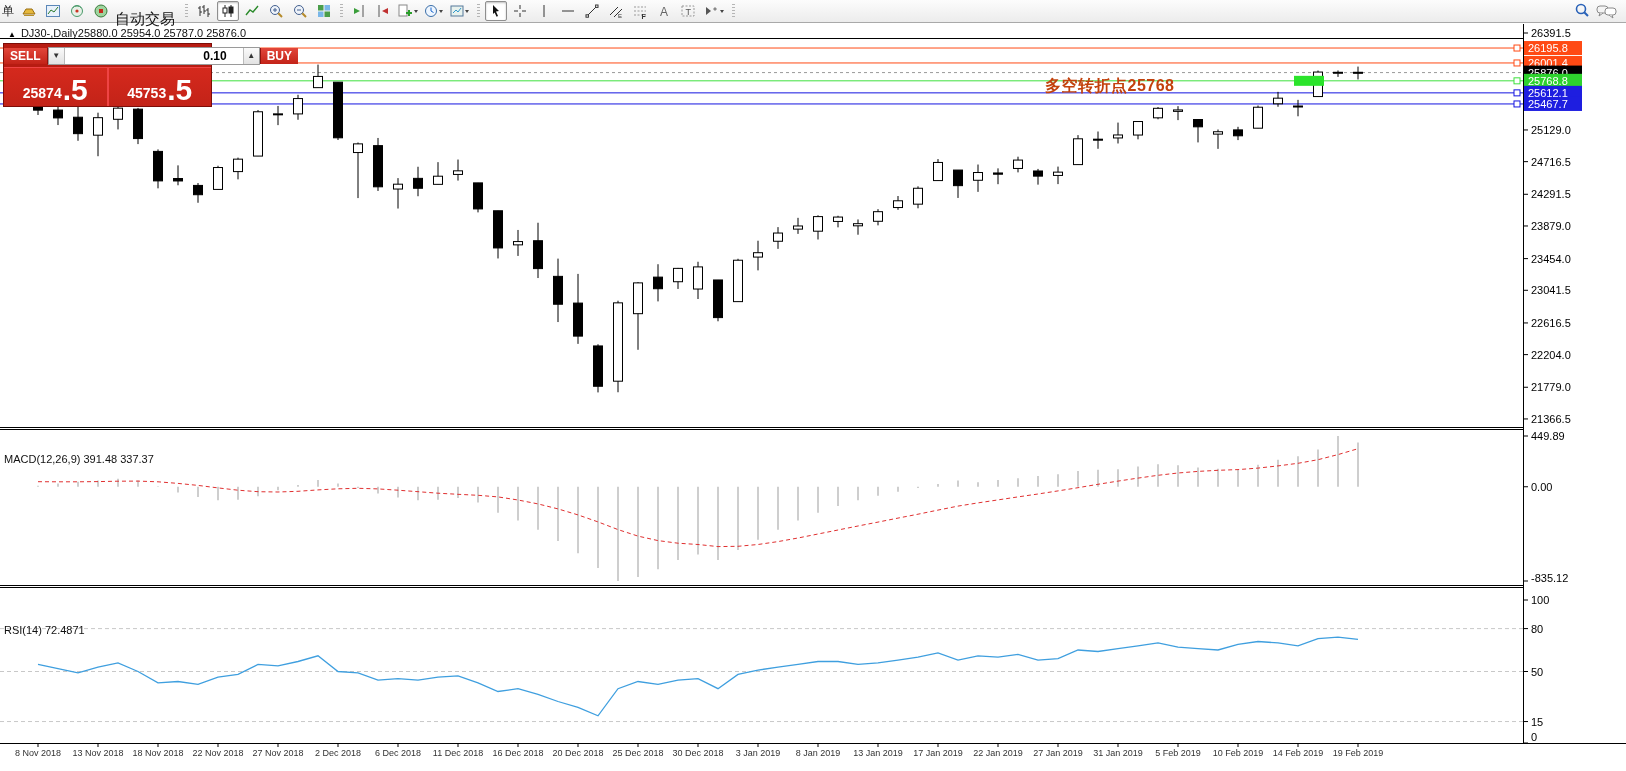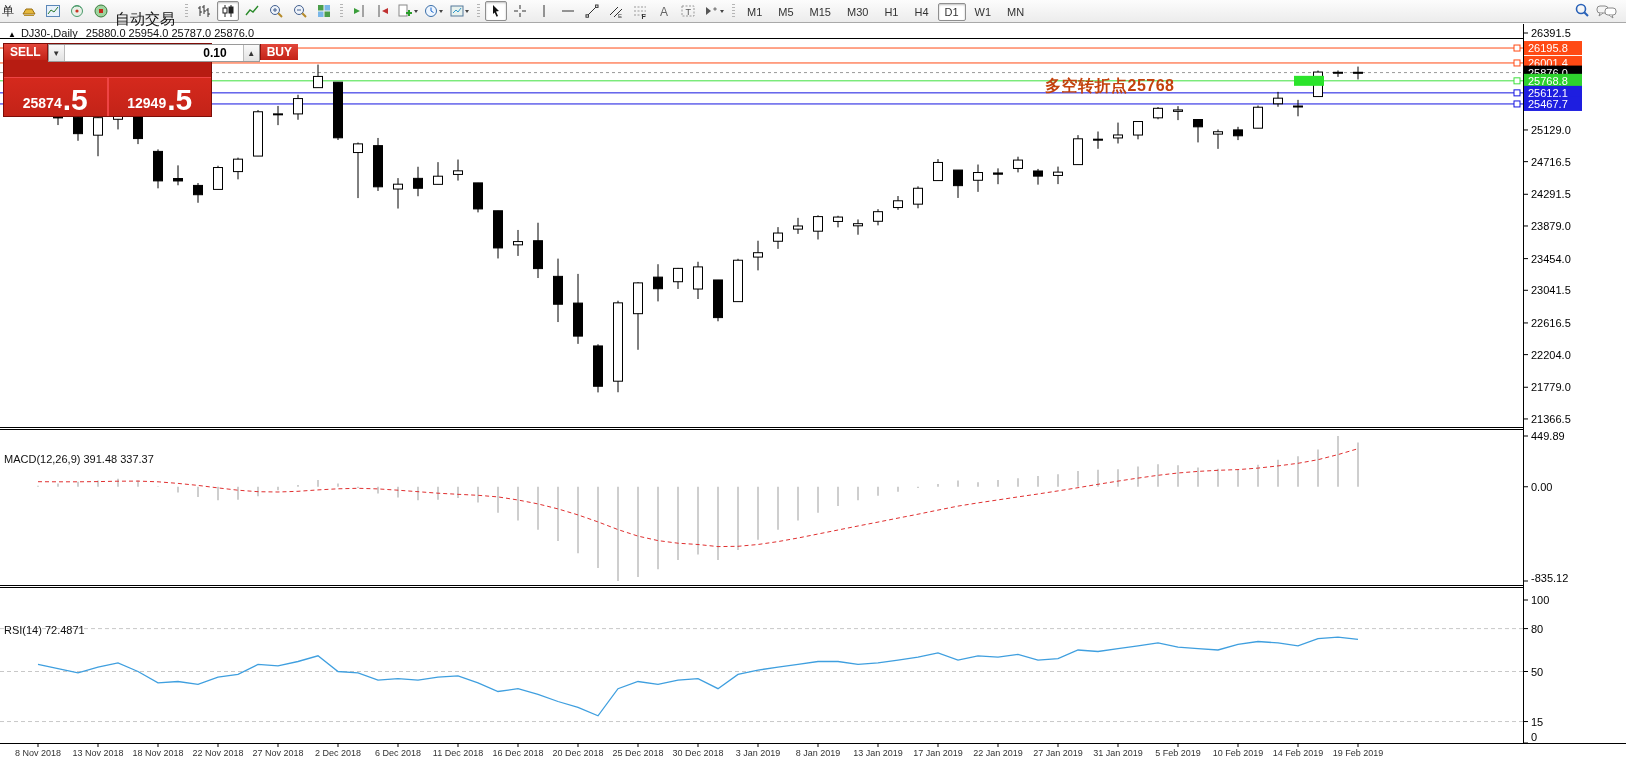--- a/index.html
+++ b/index.html
@@ -16,24 +16,24 @@
   .tbtn svg{display:block;}
   .grip{width:3px;height:15px;margin:0 4px;
         background:repeating-linear-gradient(to bottom,#b5b5b5 0 1px,transparent 1px 3px);}
   .at-label{font-size:15px;color:#111;margin:16px 6px 0 2px;white-space:nowrap;}
   .tf-btn{font-size:11px;color:#333;padding:2px 6px;border:1px solid transparent;border-radius:2px;margin:0 1px;}
   .tf-btn.active{border-color:#8f8f8f;background:#fff;box-shadow:inset 0 1px 2px rgba(0,0,0,.25);}
   .tb-right{margin-left:auto;display:flex;align-items:center;margin-right:6px;}
   
   .chart-title{position:absolute;left:8px;top:27px;font-size:11px;color:#111;z-index:4;white-space:nowrap;}
   .chart-title .tri{font-size:8px;margin-right:5px;color:#000;}
-  .chart-title .ohlc{margin-left:8px;}
+  .chart-title .ohlc{}
   
   .panel{position:absolute;left:3px;top:43px;width:207px;z-index:6;border:1px solid #7e0d08;background:#b71c12;}
-  .p-top{display:flex;height:33px;align-items:flex-start;}
+  .p-top{display:flex;height:23px;align-items:center;}
   .btn-red{background:linear-gradient(#e2463a,#c32318);color:#fff;font-weight:bold;font-size:12px;
            display:flex;align-items:center;justify-content:center;border:none;}
   .sell-btn{width:54px;border-right:1px solid #8e120c;}
   .buy-btn{width:55px;border-left:1px solid #8e120c;}
   .vol-wrap{flex:1;display:flex;background:#fff;border:1px solid #9a9a9a;box-sizing:border-box;}
   .vol-btn{width:15px;display:flex;align-items:center;justify-content:center;font-size:8px;color:#333;
            background:linear-gradient(#fafafa,#e2e2e2);}
   .vol-btn.dec{border-right:1px solid #bbb;}
   .vol-btn.inc{border-left:1px solid #bbb;}
   .vol-input{flex:1;border:none;outline:none;font-family:"Liberation Sans",sans-serif;
@@ -218,21 +218,20 @@
     </span>
     <span class="tbtn">
       <svg width="24" height="16">
           <path d="M4,4 L9,8 L4,12 Z" fill="#555"></path>
           <path d="M11,6 l2,-2 2,2 -2,2 Z" fill="#888"></path>
           <polygon points="18,7 22,7 20,10" fill="#444"></polygon>
         </svg>
     </span>
 
     <span class="grip"></span>
-    <div id="tf-group"><span class="tf-btn">M1</span><span class="tf-btn">M5</span><span class="tf-btn">M15</span><span class="tf-btn">M30</span><span class="tf-btn">H1</span><span class="tf-btn">H4</span><span class="tf-btn active">D1</span><span class="tf-btn">W1</span><span class="tf-btn">MN</span></div>
 
     <div class="tb-right">
       <span class="tbtn">
         <svg width="18" height="18">
             <circle cx="8" cy="7" r="4.5" fill="none" stroke="#2a62b8" stroke-width="1.6"></circle>
             <line x1="11.2" y1="10.2" x2="15" y2="14" stroke="#2a62b8" stroke-width="2"></line>
           </svg>
       </span>
       <span class="tbtn">
         <svg width="22" height="16">
@@ -600,21 +599,21 @@
         <div class="vol-btn inc">▲</div>
       </div>
       <button class="btn-red buy-btn">BUY</button>
     </div>
     <div class="p-prices">
       <div class="price-box">
         <span class="pm">25874</span>
         <span class="pb">.5</span>
       </div>
       <div class="price-box">
-        <span class="pm">12949</span>
+        <span class="pm">45753</span>
         <span class="pb">.5</span>
       </div>
     </div>
   </div>
 
   <div class="annotation">多空转折点25768</div>
 
   <div class="ind-label" style="top:429px">MACD(12,26,9) 391.48 337.37</div>
   <div class="ind-label" style="top:600px">RSI(14) 72.4871</div>
 

